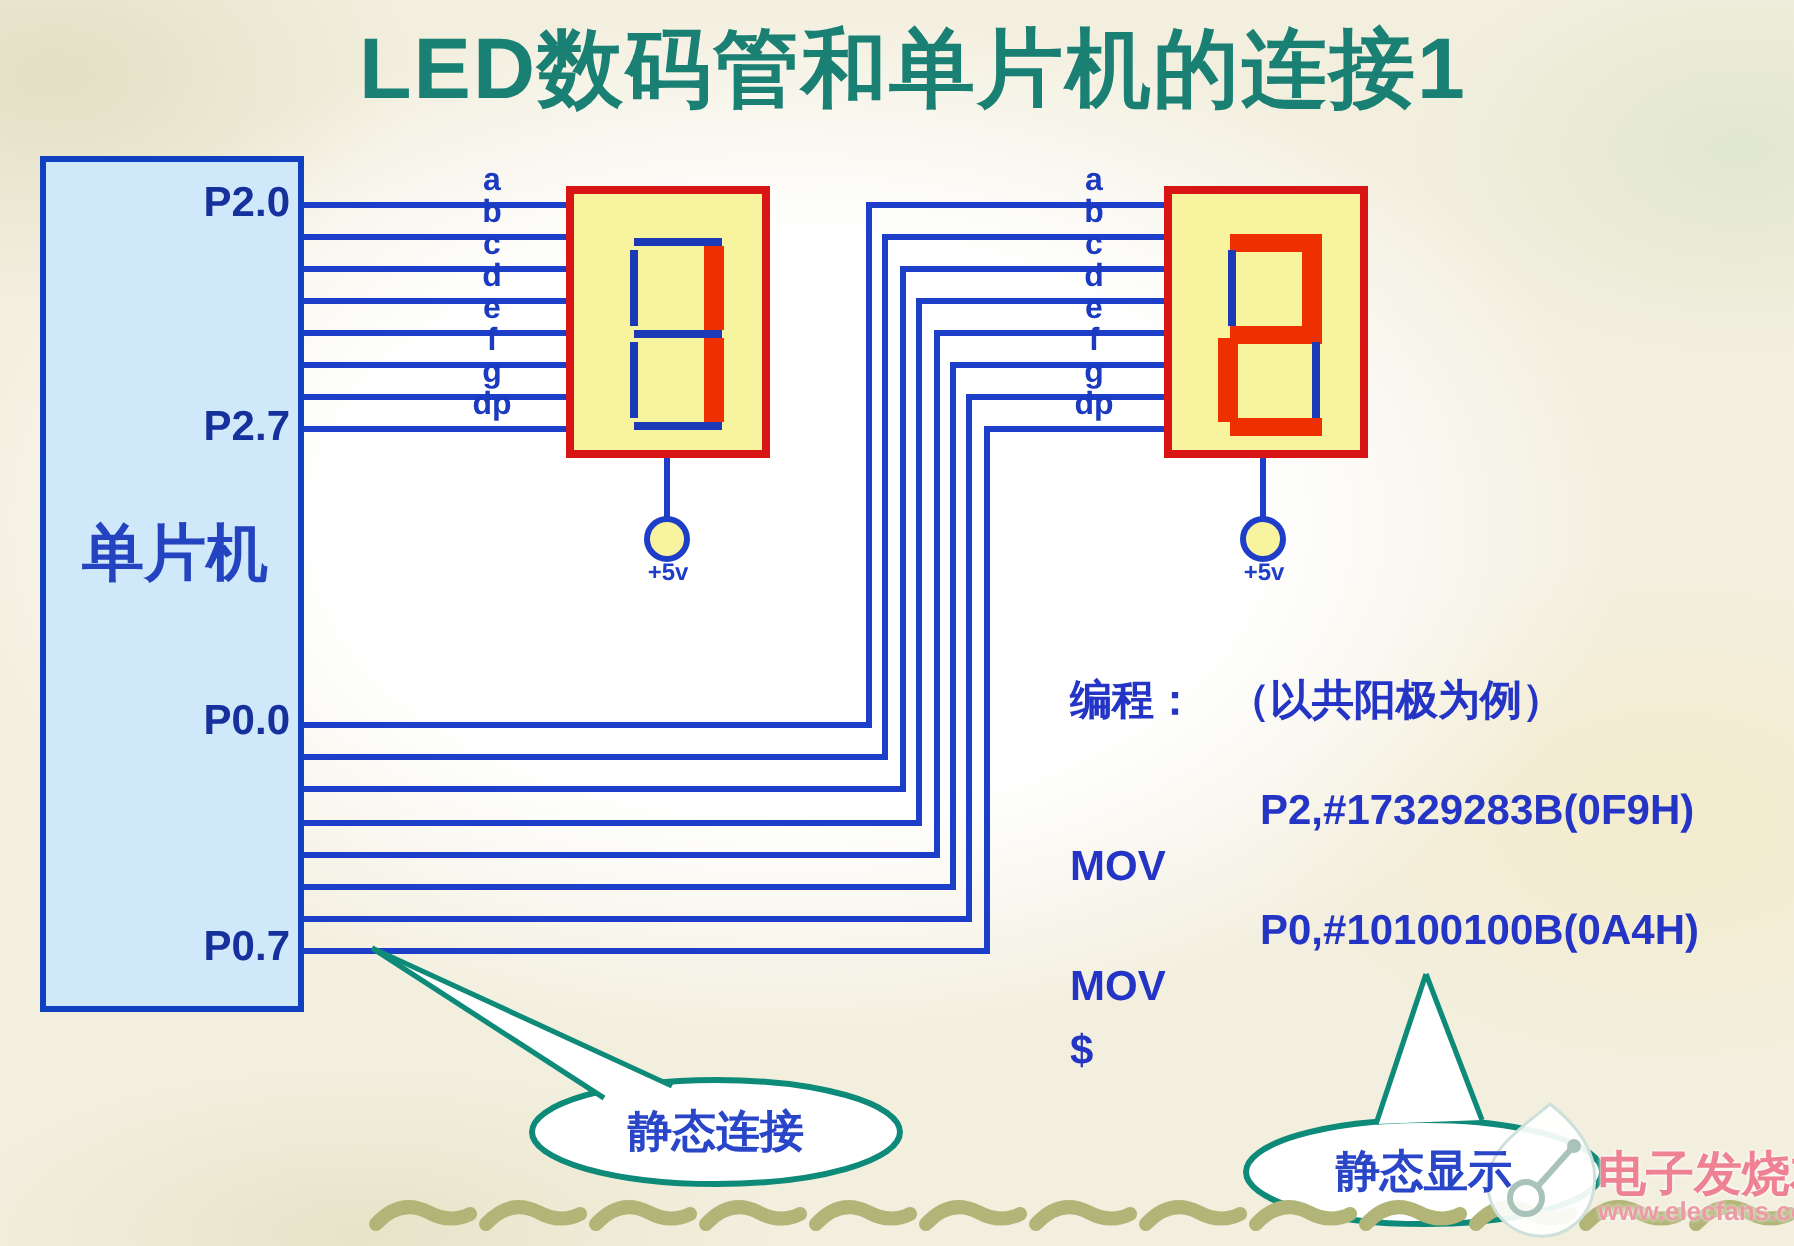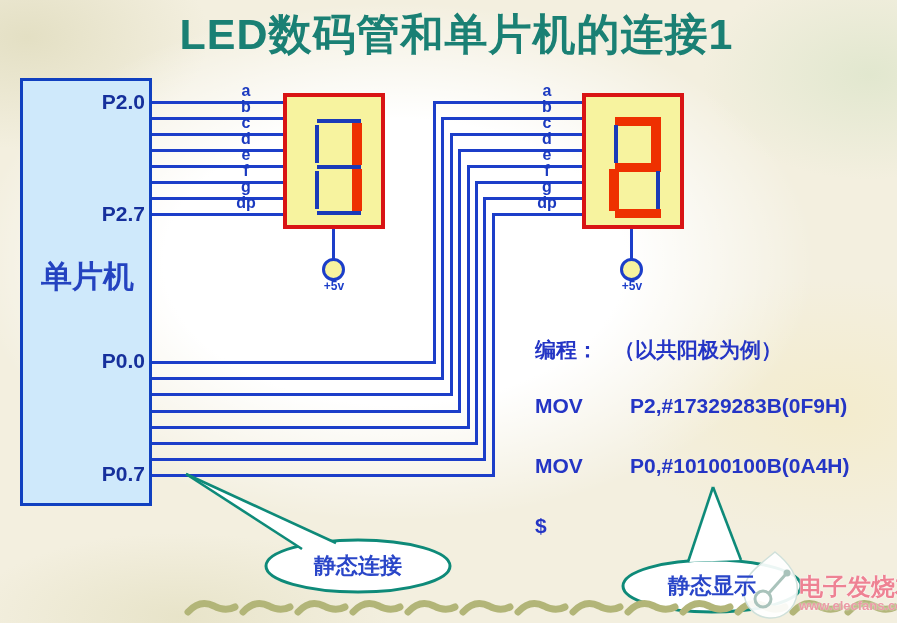--- a/index.html
+++ b/index.html
@@ -40,21 +40,21 @@
   }
   .seg{position:absolute;}
   .stem{width:3px; background:#1c3ec9; z-index:2;}
   .pwr-circle{
     width:17px; height:17px; box-sizing:content-box; border:3px solid #1c3ec9;
     border-radius:50%; background:#f7f39f; z-index:3;
   }
   .pwr-label{width:60px; text-align:center; font-size:12px; font-weight:bold; color:#1c3ec9; z-index:3;}
   .prog{z-index:5; font-size:21px; font-weight:bold; color:#2435c5; white-space:nowrap;}
   .prog-row{position:absolute; left:535px; display:flex;}
-  .prog-op{width:95px;}
+  .prog-op{width:95px;margin-top:28px;}
   .callout-text{z-index:6; font-size:22px; font-weight:bold; color:#2a46c8; transform:translate(-50%,-50%); white-space:nowrap;}
   .overlay{left:0; top:0; z-index:4; pointer-events:none;}
   .brand-name{left:799px; top:571px; font-size:24px; font-weight:bold; color:#ee8293;
     text-shadow:0 0 2px #fff,0 0 1px #fff; z-index:7; white-space:nowrap;}
   .brand-site{left:799px; top:598px; font-size:13px; font-weight:bold; color:#eb9aa6;
     text-shadow:0 0 2px #fff; z-index:7; white-space:nowrap;}
 </style>
 </head>
 <body>
 

